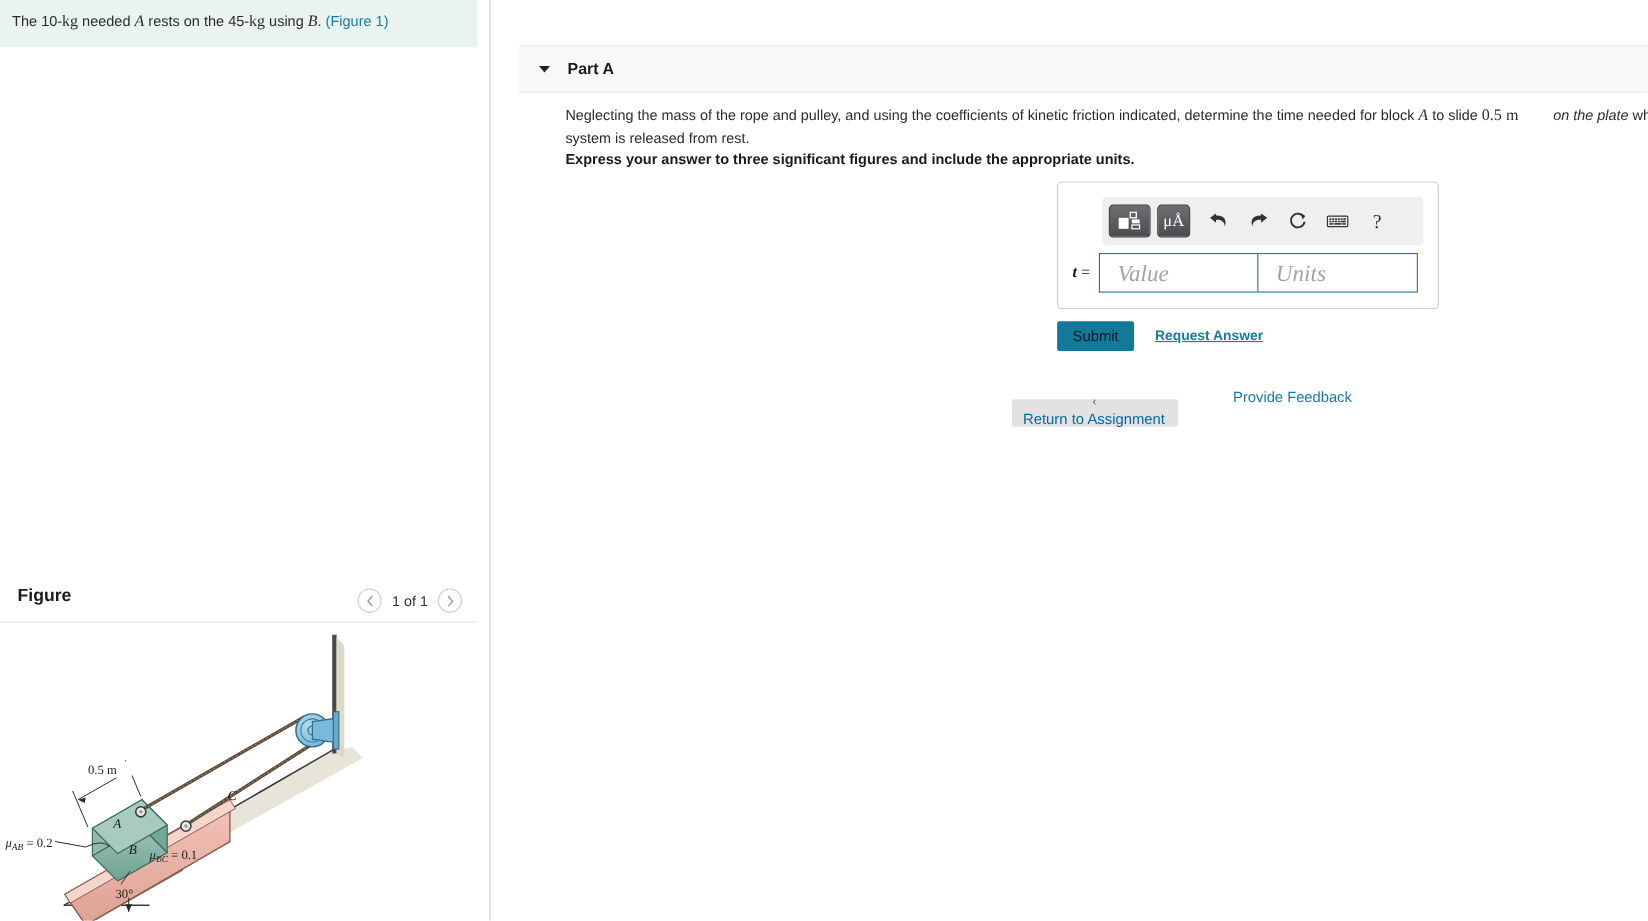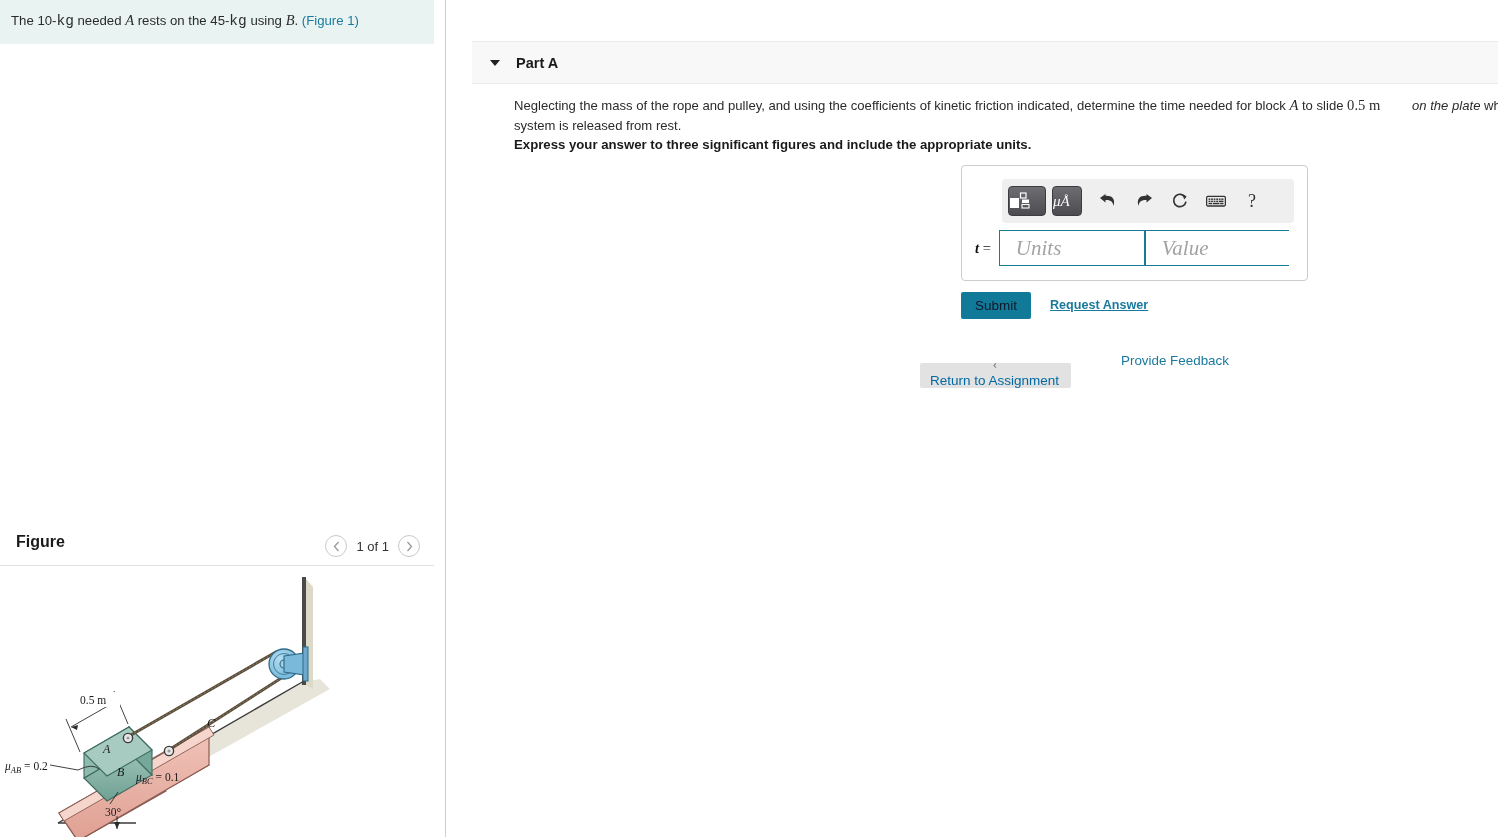--- a/index.html
+++ b/index.html
@@ -21,21 +21,21 @@
   }
   #problem-banner {
     width: 434px;
     background: #e9f4f2;
     padding: 11px 12px 12px 11px;
     font-size: 13.2px;
     color: #2b2b2b;
     line-height: 1.35;
   }
   #problem-banner .ital { font-family: "Liberation Serif", serif; font-style: italic; font-size: 14.5px; }
-  #problem-banner .unit { font-family: Liberation Mono, monospace; font-size: 14.5px; }
+  #problem-banner .unit { font-family: Liberation Serif, serif; font-size: 14.5px; }
   #problem-banner .figlink { color: #1a7a9e; }
 
   #figure-header {
     position: absolute; left: 0; top: 528px;
     width: 434px; height: 38px;
     border-bottom: 1px solid #e2e2e2;
   }
   #figure-title {
     position: absolute; left: 0; top: 5px;
     font-size: 16px; font-weight: bold; color: #1a1a1a; padding-left: 16px;
@@ -106,23 +106,22 @@
   #mathbar {
     position: absolute; left: 40px; top: 13px;
     width: 292px; height: 44px;
     background: #efefef; border-radius: 4px;
     display: flex; align-items: center;
   }
   .tbtn {
     width: 38px; height: 30px; margin-left: 6px;
     background: linear-gradient(#6d6d72, #4b4b50);
     border: 1px solid #3c3c40; border-radius: 4px;
-    display: flex; align-items: center; 
+    display: flex; align-items: center; justify-content: center;
     cursor: pointer;
-    font-style: italic;
   }
   .tbtn#tbtn-units { width: 30px; }
   .ticon {
     margin-left: 16px;
     font-size: 17px; color: #333; cursor: pointer;
     display: flex; align-items: center; justify-content: center;
     width: 20px; height: 24px;
   }
   .ticon svg { display: block; }
   #answer-row {
@@ -367,22 +366,22 @@
           </g>
         </svg>
       </div>
       <div class="ticon">
         <span style="font-family:'Liberation Serif',serif;font-size:18px;color:#333;line-height:1;">?</span>
       </div>
     </div>
 
     <div id="answer-row">
       <span id="var-label"><i>t</i><span> =</span></span>
+      <input class="ansfield" id="field-value" type="text" placeholder="Value" style="">
       <input class="ansfield" id="field-units" type="text" placeholder="Units" style="">
-      <input class="ansfield" id="field-value" type="text" placeholder="Value" style="">
     </div>
   </div>
 
   <button id="submit-btn">Submit</button>
   <span id="request-answer">Request Answer</span>
 
   <button id="return-btn">
     <svg width="8" height="13" viewBox="0 0 8 13">
       <polyline points="6,1 1.6,6.5 6,12" fill="none" stroke="#1a1a1a" stroke-width="1.9"></polyline>
     </svg>

